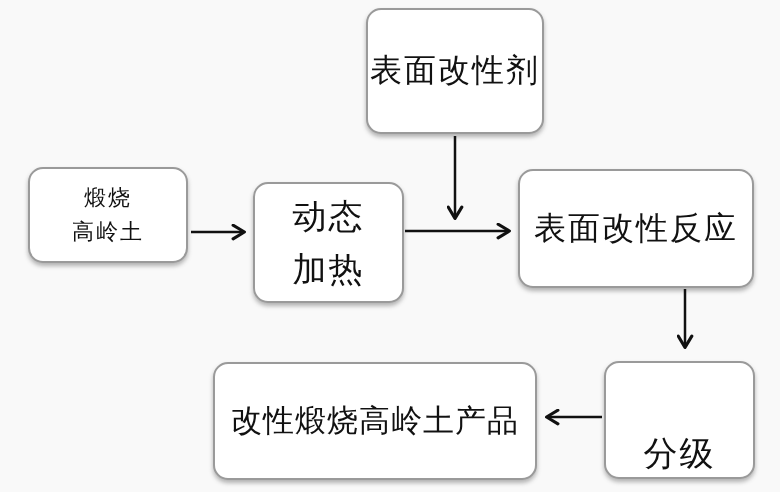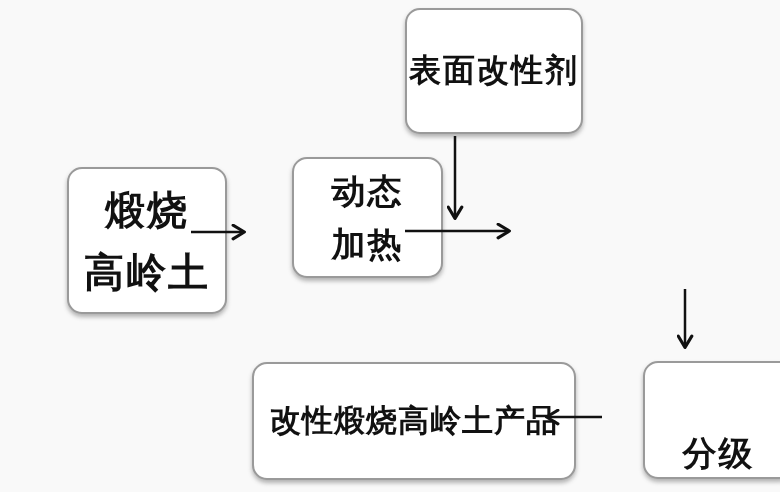--- a/index.html
+++ b/index.html
@@ -17,29 +17,28 @@
     position: absolute;
     background: #ffffff;
     border: 2px solid #9a9a9a;
     border-radius: 15px;
     box-shadow: 0 3px 4px rgba(90,90,90,0.45);
     display: flex;
     align-items: center;
     justify-content: center;
     text-align: center;
     color: #111111;
-    font-weight: 700;
+    font-weight: 400;
     letter-spacing: 2px;
     white-space: pre-line;
-    margin-left: 39px;
   }
 
   #node-modifier { left: 366px; top:   8px; width: 178px; height: 126px; font-size: 32px; }
-  #node-kaolin   { left:  28px; top: 167px; width: 160px; height: 147px; font-size: 40px; line-height: 1.55; }
-  #node-heating  { left: 253px; top: 157px; width: 151px; height: 121px; font-size: 34px; line-height: 1.55; }
+  #node-kaolin   { left:  28px; top: 167px; width: 160px; height: 96px; font-size: 22px; line-height: 1.55; }
+  #node-heating  { left: 253px; top: 182px; width: 151px; height: 121px; font-size: 34px; line-height: 1.55; }
   #node-reaction { left: 518px; top: 169px; width: 236px; height: 119px; font-size: 32px; }
   #node-grading  { left: 604px; top: 361px; width: 151px; height: 118px; font-size: 34px; align-items: flex-end; }
   #node-product  { left: 213px; top: 362px; width: 324px; height: 118px; font-size: 31px; letter-spacing: 1px; justify-content: center; }
 
   .edges {
     position: absolute;
     left: 0; top: 0;
     width: 780px; height: 492px;
     pointer-events: none;
   }
@@ -56,20 +55,23 @@
   <div class="node" id="node-kaolin">
     <span>煅烧
 高岭土</span>
   </div>
 
   <div class="node" id="node-heating">
     <span>动态
 加热</span>
   </div>
 
+  <div class="node" id="node-reaction">
+    <span>表面改性反应</span>
+  </div>
 
   <div class="node" id="node-grading">
     <span>分级</span>
   </div>
 
   <div class="node" id="node-product">
     <span>改性煅烧高岭土产品</span>
   </div>
 
   <svg class="edges" viewBox="0 0 780 492" xmlns="http://www.w3.org/2000/svg" aria-hidden="true">

